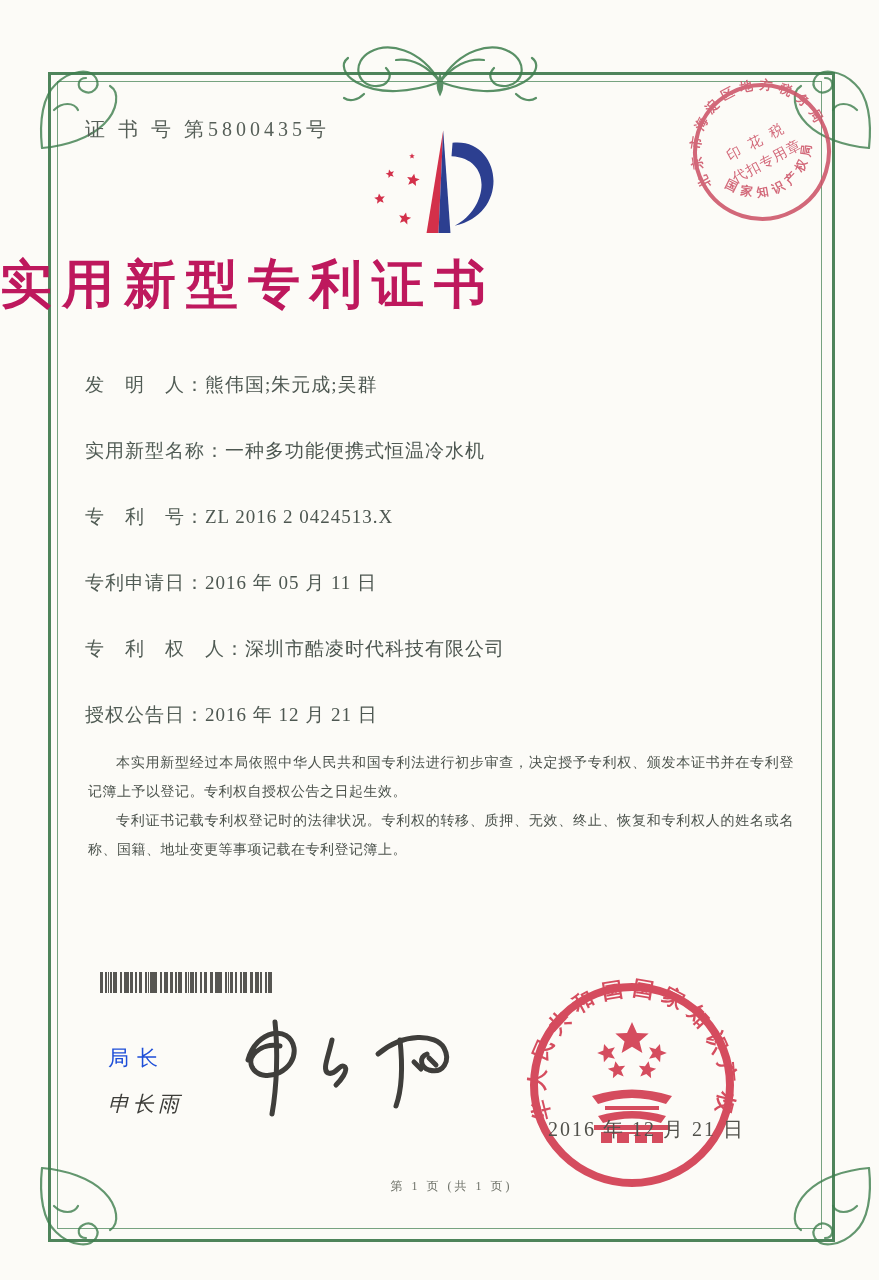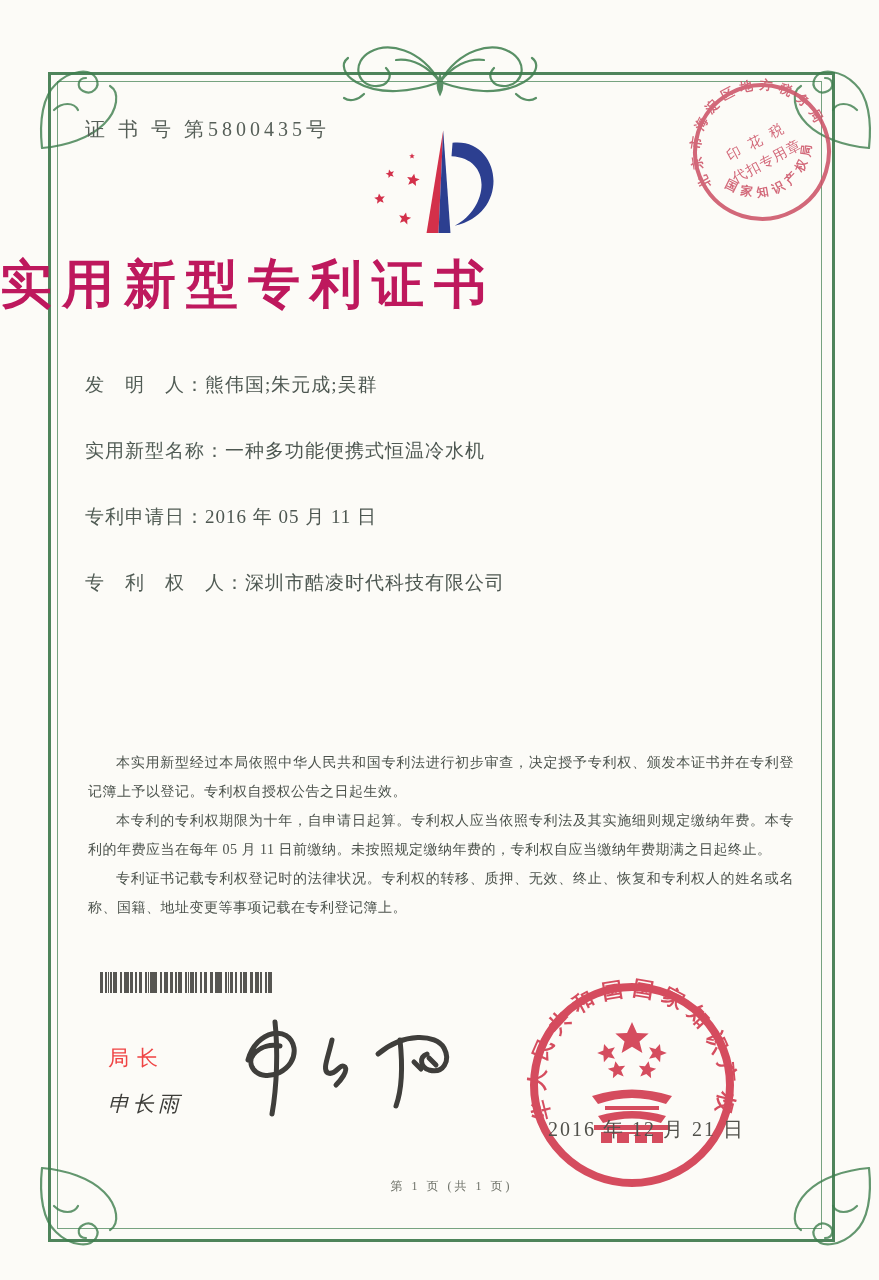--- a/index.html
+++ b/index.html
@@ -39,21 +39,21 @@
     font-size:14px;line-height:29px;color:#4b524c;text-align:justify;}
   .paras p{margin:0;text-indent:2em;letter-spacing:.5px;}
   
   .barcode{position:absolute;left:100px;top:972px;width:172px;height:21px;opacity:.82;
     background-image:
       repeating-linear-gradient(90deg,#33332e 0 2px,transparent 2px 5px),
       repeating-linear-gradient(90deg,#33332e 0 1px,transparent 1px 8px),
       repeating-linear-gradient(90deg,#33332e 0 3px,transparent 3px 13px);}
   
   .commissioner-title{position:absolute;left:108px;top:1044px;font-size:21px;
-    letter-spacing:8px;color:#ef4444;}
+    letter-spacing:8px;color:#1d4ed8;}
   .commissioner-name{position:absolute;left:108px;top:1090px;font-size:21px;
     letter-spacing:4px;color:#3c3c38;font-style:italic;}
   .signature{position:absolute;left:228px;top:1012px;width:235px;height:110px;opacity:.92;}
   
   .office-seal{position:absolute;left:524px;top:977px;width:216px;height:216px;opacity:.9;}
   .seal-date{position:absolute;left:548px;top:1116px;font-size:20px;
     letter-spacing:2px;color:#51514b;}
   
   .footer{position:absolute;left:0;right:0;top:1178px;text-align:center;
     font-size:12px;letter-spacing:3px;color:#6b6f66;}
@@ -152,30 +152,35 @@
   <div class="title">实用新型专利证书</div>
 
   <div class="fields">
     <div class="field-row">
       <span class="lbl">发　明　人：</span><span class="val">熊伟国;朱元成;吴群</span>
     </div>
     <div class="field-row">
       <span class="lbl">实用新型名称：</span><span class="val">一种多功能便携式恒温冷水机</span>
     </div>
     <div class="field-row">
+      <span class="lbl">专　利　号：</span><span class="val">ZL 2016 2 0424513.X</span>
+    </div>
+    <div class="field-row">
       <span class="lbl">专利申请日：</span><span class="val">2016 年 05 月 11 日</span>
     </div>
     <div class="field-row">
       <span class="lbl">专　利　权　人：</span><span class="val">深圳市酷凌时代科技有限公司</span>
+    </div>
+    <div class="field-row">
+      <span class="lbl">授权公告日：</span><span class="val">2016 年 12 月 21 日</span>
     </div>
   </div>
 
   <div class="paras">
     <p>本实用新型经过本局依照中华人民共和国专利法进行初步审查，决定授予专利权、颁发本证书并在专利登记簿上予以登记。专利权自授权公告之日起生效。</p>
-    <p>本专利的专利权期限为十年，自申请日起算。专利权人应当依照专利法及其实施细则规定缴纳年费。本专利的年费应当在每年 05 月 11 日前缴纳。未按照规定缴纳年费的，专利权自应当缴纳年费期满之日起终止。</p>
     <p>专利证书记载专利权登记时的法律状况。专利权的转移、质押、无效、终止、恢复和专利权人的姓名或名称、国籍、地址变更等事项记载在专利登记簿上。</p>
   </div>
 
   <div class="barcode"></div>
 
   <div class="commissioner-title">局长</div>
   <div class="commissioner-name">申长雨</div>
 
   <div class="signature">
     <svg viewBox="0 0 235 110" fill="none" stroke="#2f2f2c" stroke-width="5" stroke-linecap="round">

